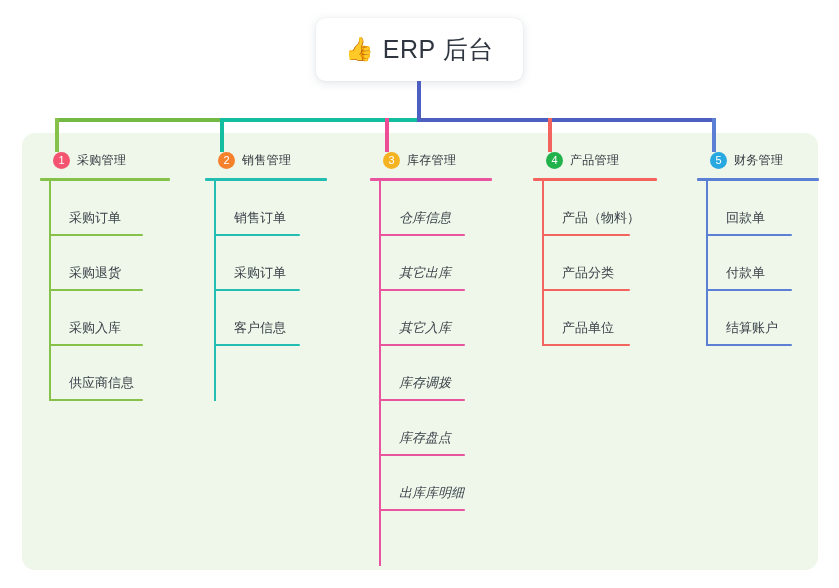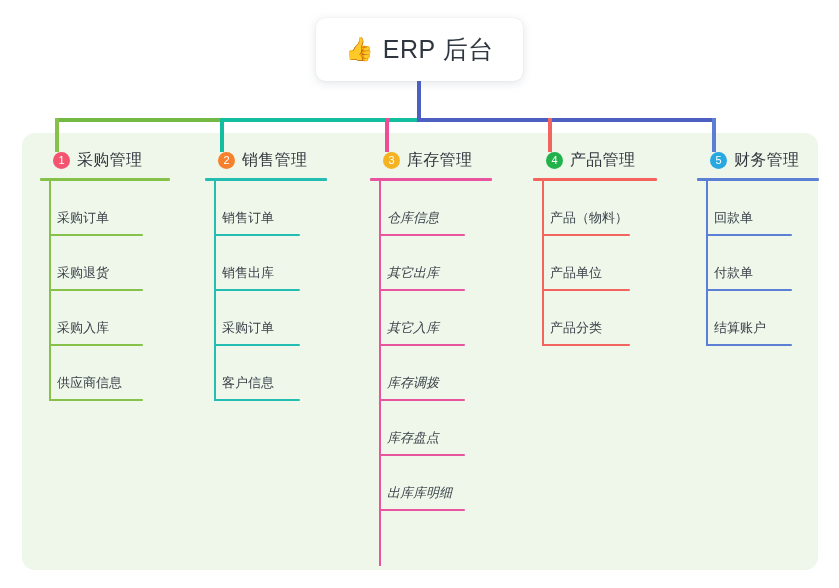--- a/index.html
+++ b/index.html
@@ -42,33 +42,33 @@
   }
 
   
   .col{position:absolute;top:147px;}
   .col-head{display:flex;align-items:center;gap:7px;height:26px;padding-left:13px;}
   .badge{
     width:17px;height:17px;border-radius:50%;
     color:#ffffff;font-size:11px;line-height:17px;text-align:center;
     flex:0 0 auto;font-weight:normal;
   }
-  .col-title{font-size:16px;color:#33383f;white-space:nowrap;letter-spacing:.3px;}
+  .col-title{font-size:12px;color:#33383f;white-space:nowrap;letter-spacing:.3px;}
   .head-rule{height:3px;margin-top:5px;border-radius:1px;}
 
   .items{position:relative;margin-top:0;}
   .spine{position:absolute;left:9px;top:0;width:2px;}
   .item{
     position:relative;
     height:55px;
     box-sizing:border-box;
     padding-left:29px;
   }
   .item-label{
-    position:absolute;left:17px;bottom:9px;
+    position:absolute;left:29px;bottom:9px;
     font-size:13px;color:#3b4149;white-space:nowrap;
   }
   .item-rule{
     position:absolute;left:9px;bottom:0;height:2px;border-radius:1px;
   }
 </style>
 </head>
 <body>
 
 <div id="stage">
@@ -127,24 +127,20 @@
           <span class="col-title">销售管理</span>
         </div>
         <div class="head-rule" style="background: rgb(36, 189, 178); width: 122px;"></div>
         <div class="items" style="height: 220px;">
           <div class="spine" style="background: rgb(36, 189, 178); height: 220px;"></div>
           <div class="item">
             <span class="item-label">销售订单</span>
             <div class="item-rule" style="background: rgb(36, 189, 178); width: 86px;"></div>
           </div>
           <div class="item">
-            <span class="item-label">销售出库</span>
-            <div class="item-rule" style="background: rgb(36, 189, 178); width: 86px;"></div>
-          </div>
-          <div class="item">
             <span class="item-label">采购订单</span>
             <div class="item-rule" style="background: rgb(36, 189, 178); width: 86px;"></div>
           </div>
           <div class="item">
             <span class="item-label">客户信息</span>
             <div class="item-rule" style="background: rgb(36, 189, 178); width: 86px;"></div>
           </div>
         </div>
       </div>
       <div class="col" style="left: 370px; width: 122px;">
@@ -187,25 +183,25 @@
           <span class="col-title">产品管理</span>
         </div>
         <div class="head-rule" style="background: rgb(244, 100, 95); width: 124px;"></div>
         <div class="items" style="height: 127px;">
           <div class="spine" style="background: rgb(244, 100, 95); height: 165px;"></div>
           <div class="item">
             <span class="item-label">产品（物料）</span>
             <div class="item-rule" style="background: rgb(244, 100, 95); width: 88px;"></div>
           </div>
           <div class="item">
+            <span class="item-label">产品分类</span>
+            <div class="item-rule" style="background: rgb(244, 100, 95); width: 88px;"></div>
+          </div>
+          <div class="item">
             <span class="item-label">产品单位</span>
-            <div class="item-rule" style="background: rgb(244, 100, 95); width: 88px;"></div>
-          </div>
-          <div class="item">
-            <span class="item-label">产品分类</span>
             <div class="item-rule" style="background: rgb(244, 100, 95); width: 88px;"></div>
           </div>
         </div>
       </div>
       <div class="col" style="left: 697px; width: 122px;">
         <div class="col-head">
           <span class="badge" style="background: rgb(40, 168, 224);">5</span>
           <span class="col-title">财务管理</span>
         </div>
         <div class="head-rule" style="background: rgb(91, 127, 212); width: 122px;"></div>

